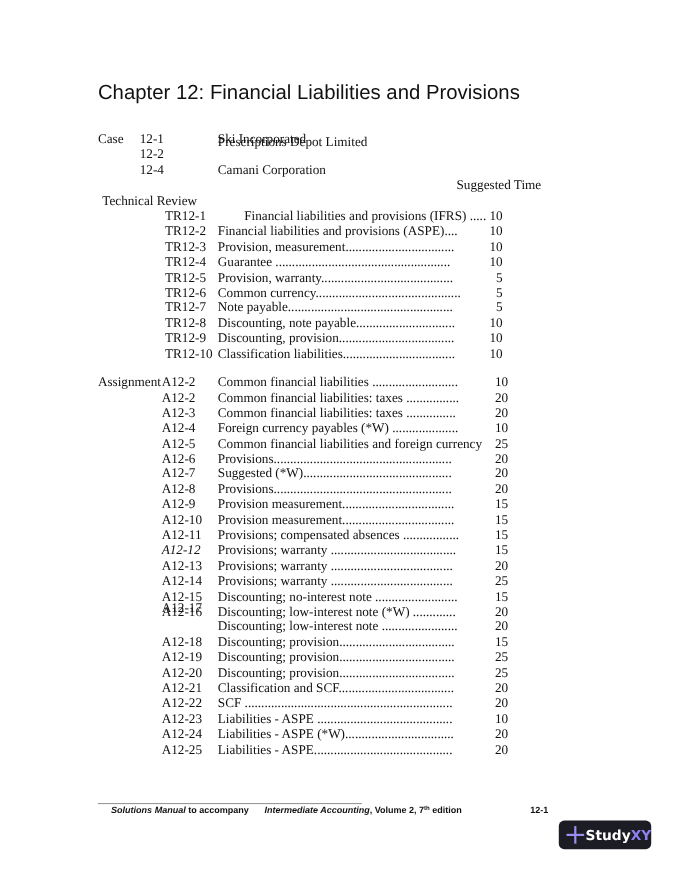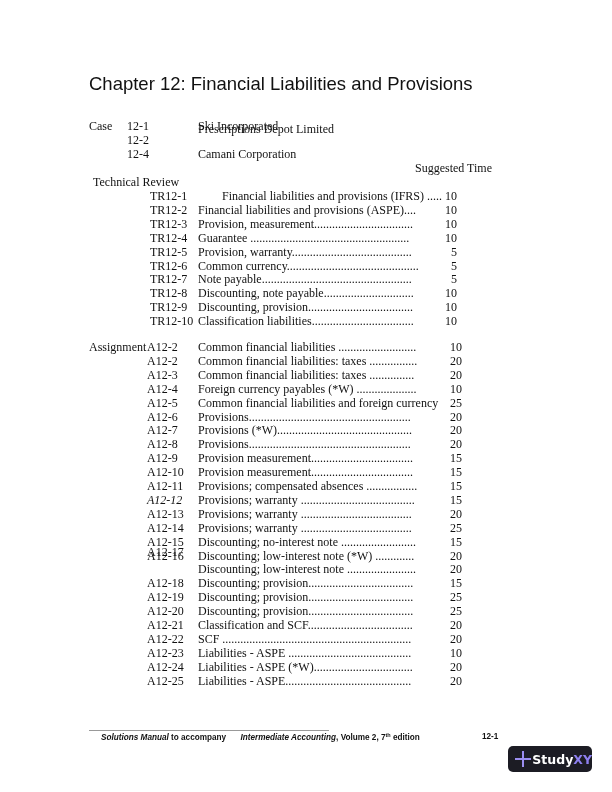--- a/index.html
+++ b/index.html
@@ -126,21 +126,21 @@
         <span class="abs" style="left:198px;top:396.6px;">Common financial liabilities and foreign currency</span>
         <span class="time" style="left:432px;top:396.6px;">25</span>
       </div>
       <div class="row" style="left:0;top:0;">
         <span class="abs" style="left: 147px; top: 410.5px;">A12-6</span>
         <span class="abs" style="left:198px;top:410.5px;">Provisions......................................................</span>
         <span class="time" style="left:432px;top:410.5px;">20</span>
       </div>
       <div class="row" style="left:0;top:0;">
         <span class="abs" style="left: 147px; top: 424.4px;">A12-7</span>
-        <span class="abs" style="left:198px;top:424.4px;">Provisions (*W).............................................</span>
+        <span class="abs" style="left:198px;top:424.4px;">Suggested (*W).............................................</span>
         <span class="time" style="left:432px;top:424.4px;">20</span>
       </div>
       <div class="row" style="left:0;top:0;">
         <span class="abs" style="left: 147px; top: 438.3px;">A12-8</span>
         <span class="abs" style="left:198px;top:438.3px;">Provisions......................................................</span>
         <span class="time" style="left:432px;top:438.3px;">20</span>
       </div>
       <div class="row" style="left:0;top:0;">
         <span class="abs" style="left: 147px; top: 452.2px;">A12-9</span>
         <span class="abs" style="left:198px;top:452.2px;">Provision measurement..................................</span>

